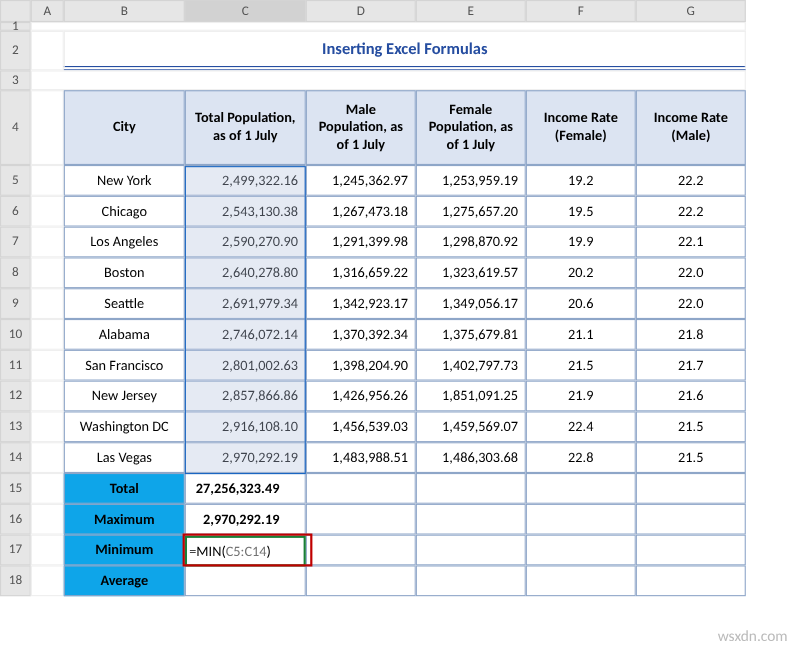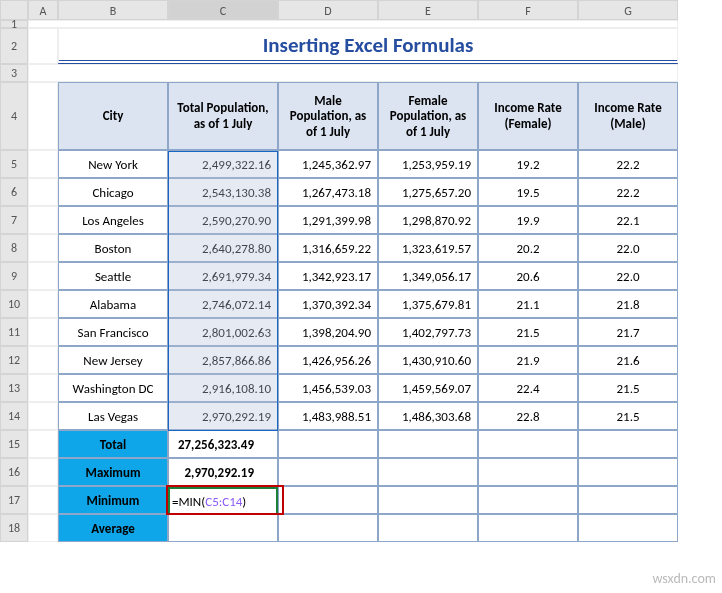--- a/index.html
+++ b/index.html
@@ -38,21 +38,21 @@
       padding: 0 4px;
       display: flex;
       align-items: center;
       background: #fff;
     }
     .blank { background: #fff; }
     .title-cell {
       border-bottom: 4px double #254da0;
       color: #254da0;
       font-weight: bold;
-      font-size: 21px;
+      font-size: 15px;
       justify-content: center;
     }
     .th {
       background: #dce4f2;
       border: 1px solid #8ea6c8;
       font-weight: bold;
       font-size: 13px;
       text-align: center;
       justify-content: center;
       padding: 4px;
@@ -201,21 +201,21 @@
     <div class="cell td num rdata">2,801,002.63</div>
     <div class="cell td num rdata">1,398,204.90</div>
     <div class="cell td num rdata">1,402,797.73</div>
     <div class="cell td ratec rdata">21.5</div>
     <div class="cell td ratec rdata">21.7</div>
     <div class="rowhdr rdata">12</div>
     <div class="cell blank rdata"></div>
     <div class="cell td city rdata">New Jersey</div>
     <div class="cell td num rdata">2,857,866.86</div>
     <div class="cell td num rdata">1,426,956.26</div>
-    <div class="cell td num rdata">1,430,910.60</div>
+    <div class="cell td num rdata">1,851,091.25</div>
     <div class="cell td ratec rdata">21.9</div>
     <div class="cell td ratec rdata">21.6</div>
     <div class="rowhdr rdata">13</div>
     <div class="cell blank rdata"></div>
     <div class="cell td city rdata">Washington DC</div>
     <div class="cell td num rdata">2,916,108.10</div>
     <div class="cell td num rdata">1,456,539.03</div>
     <div class="cell td num rdata">1,459,569.07</div>
     <div class="cell td ratec rdata">22.4</div>
     <div class="cell td ratec rdata">21.5</div>
@@ -257,16 +257,16 @@
     <div class="cell summary-val rsum"></div>
     <div class="cell td rsum"></div>
     <div class="cell td rsum"></div>
     <div class="cell td rsum"></div>
     <div class="cell td rsum"></div>
   </div>
 
 <div class="selected-range" style="left:168px; top:151px; width:110px; height:280px;"></div>
 <div class="active-cell" style="left:168px; top:487px; width:110px; height:28px;"></div>
 <div class="formula-text" style="left:172px; top:494px;">
-  <span>=MIN(</span><span style="color:#8b5cf6;">C5:C14</span><span>)</span>
+  <span>=MIN(</span><span style="color:#737373;">C5:C14</span><span>)</span>
 </div>
 <div class="formula-box" style="left:166px; top:485px; width:118px; height:30px;"></div>
 <div class="watermark">wsxdn.com</div>
 
 </body></html>

